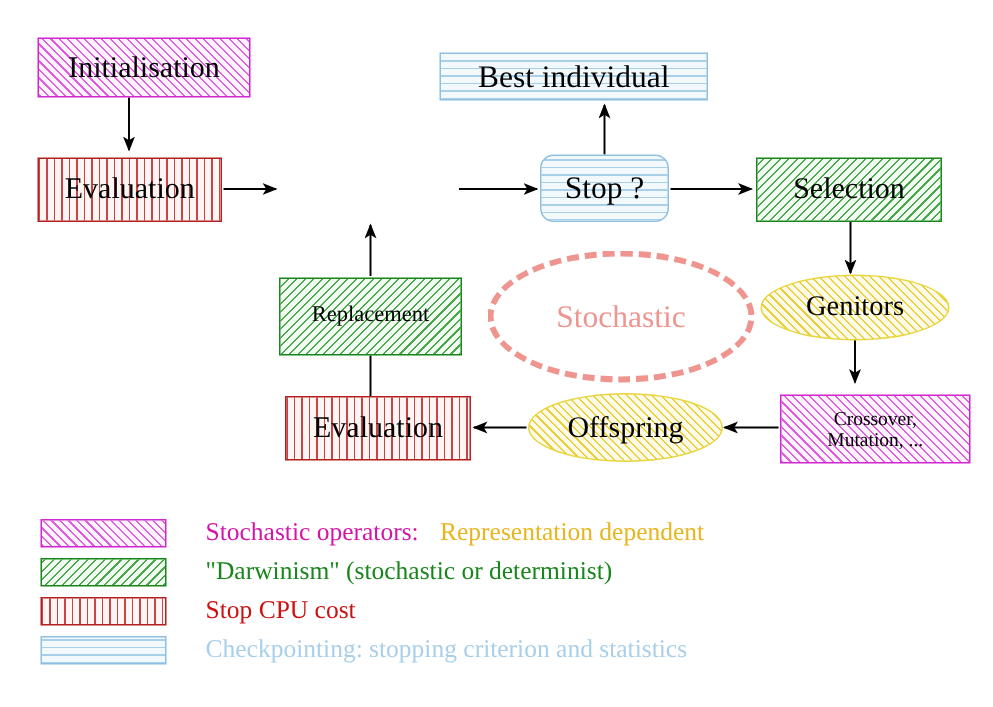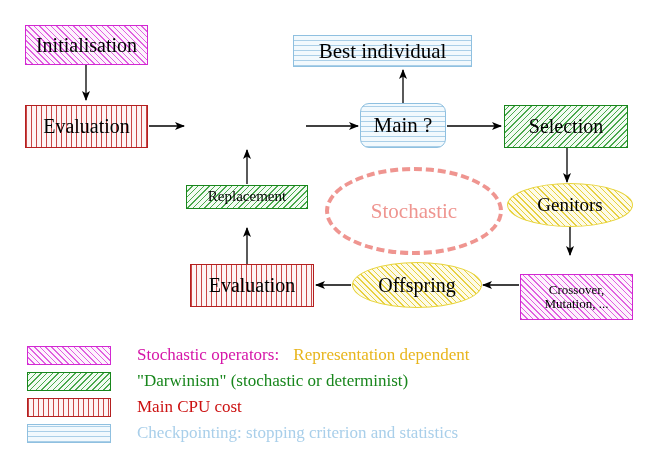--- a/index.html
+++ b/index.html
@@ -109,59 +109,59 @@
       <line x1="519" y1="285" x2="483" y2="285" marker-end="url(#ah)"></line>
 
       <line x1="351" y1="285" x2="316" y2="285" marker-end="url(#ah)"></line>
 
       <line x1="247" y1="264" x2="247" y2="228" marker-end="url(#ah)"></line>
 
       <line x1="247" y1="184" x2="247" y2="150" marker-end="url(#ah)"></line>
     </g>
   </svg>
 
-  <div class="node h-magenta" style="left:25px;top:25px;width:123px;height:40px;font-size:20px;">
+  <div class="node h-magenta" style="left:25px;top:25px;width:142px;height:40px;font-size:20px;">
     <span class="lbl">Initialisation</span>
   </div>
 
   <div class="node h-red" style="left:25px;top:105px;width:123px;height:43px;font-size:20px;">
     <span class="lbl">Evaluation</span>
   </div>
 
 
   <div class="node h-blue" style="left:293px;top:35px;width:179px;height:32px;font-size:21px;">
     <span class="lbl">Best individual</span>
   </div>
 
   <div class="node h-blue rounded" style="left:360px;top:103px;width:86px;height:45px;font-size:21px;">
-    <span class="lbl">Main ?</span>
+    <span class="lbl">Stop ?</span>
   </div>
 
   <div class="node h-green" style="left:504px;top:105px;width:124px;height:43px;font-size:20px;">
     <span class="lbl">Selection</span>
   </div>
 
   <div class="node h-yellow ellipse" style="left:507px;top:183px;width:126px;height:44px;font-size:19px;">
     <span class="lbl">Genitors</span>
   </div>
 
-  <div class="node h-magenta" style="left:520px;top:274px;width:113px;height:46px;font-size:13px;flex-direction:column;">
+  <div class="node h-magenta" style="left:520px;top:263px;width:127px;height:46px;font-size:13px;flex-direction:column;">
     <span class="lbl">Crossover,</span>
     <span class="lbl">Mutation, ...</span>
   </div>
 
   <div class="node h-yellow ellipse" style="left:352px;top:262px;width:130px;height:46px;font-size:20px;text-align:right;">
     <span class="lbl">Offspring</span>
   </div>
 
   <div class="node h-red" style="left:190px;top:264px;width:124px;height:43px;font-size:20px;">
     <span class="lbl">Evaluation</span>
   </div>
 
-  <div class="node h-green" style="left:186px;top:185px;width:122px;height:24px;font-size:15px;">
+  <div class="node h-green" style="left:186px;top:185px;width:122px;height:52px;font-size:15px;">
     <span class="lbl">Replacement</span>
   </div>
 
   <div class="gen-ellipse" style="left:325px;top:167px;width:170px;height:80px;font-size:21px;">
     <span class="lbl">Stochastic</span>
   </div>
 
   <div class="legend-row" style="left:27px;top:345px;">
     <div class="swatch h-magenta"></div>
     <div class="legend-text" style="font-size:17px;">
@@ -170,21 +170,21 @@
     </div>
   </div>
 
   <div class="legend-row" style="left:27px;top:371px;">
     <div class="swatch h-green"></div>
     <div class="legend-text lg-green" style="font-size:17px;">"Darwinism" (stochastic or determinist)</div>
   </div>
 
   <div class="legend-row" style="left:27px;top:397px;">
     <div class="swatch h-red"></div>
-    <div class="legend-text lg-red" style="font-size:17px;">Main CPU cost</div>
+    <div class="legend-text lg-red" style="font-size:17px;">Stop CPU cost</div>
   </div>
 
   <div class="legend-row" style="left:27px;top:423px;text-align:center;">
     <div class="swatch h-blue"></div>
     <div class="legend-text lg-blue" style="font-size:17px;">Checkpointing: stopping criterion and statistics</div>
   </div>
 
 </div>
 
 </body></html>

